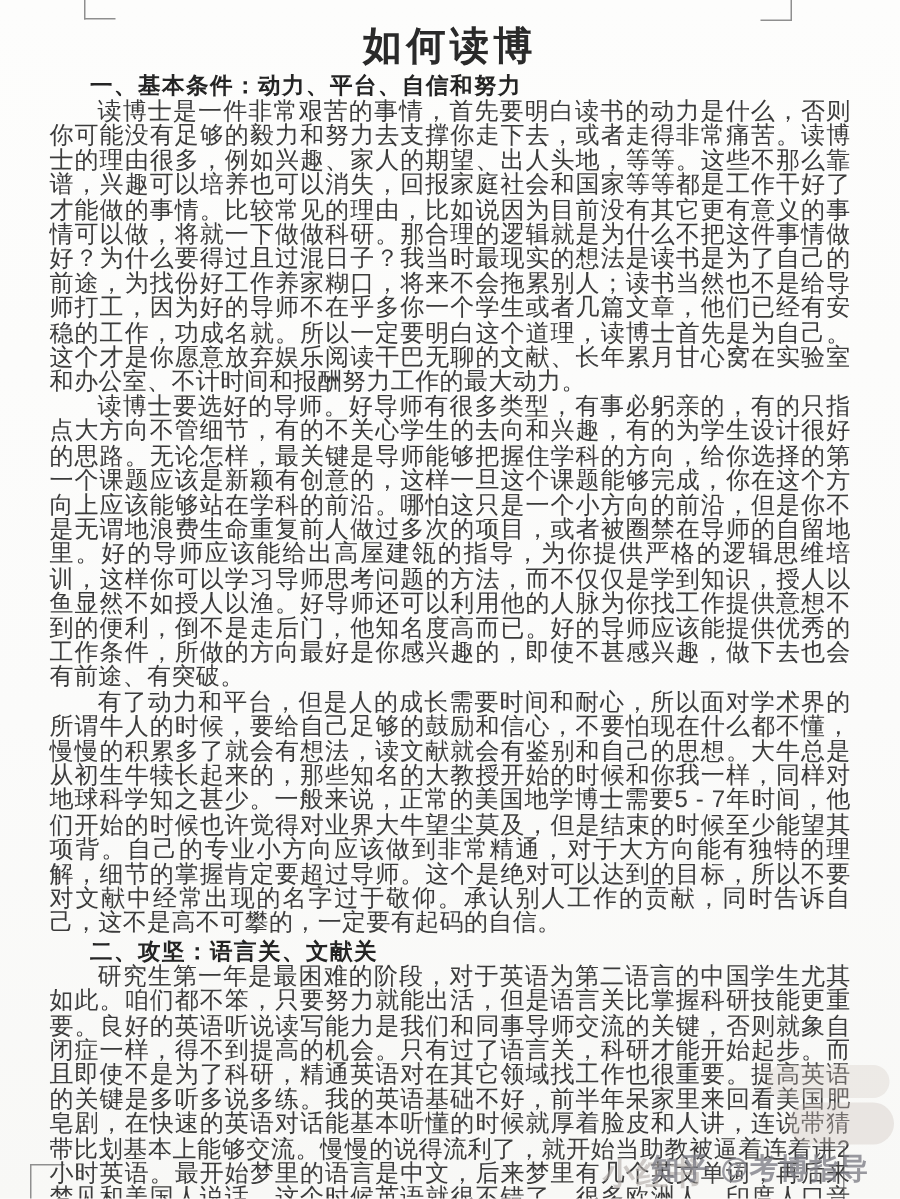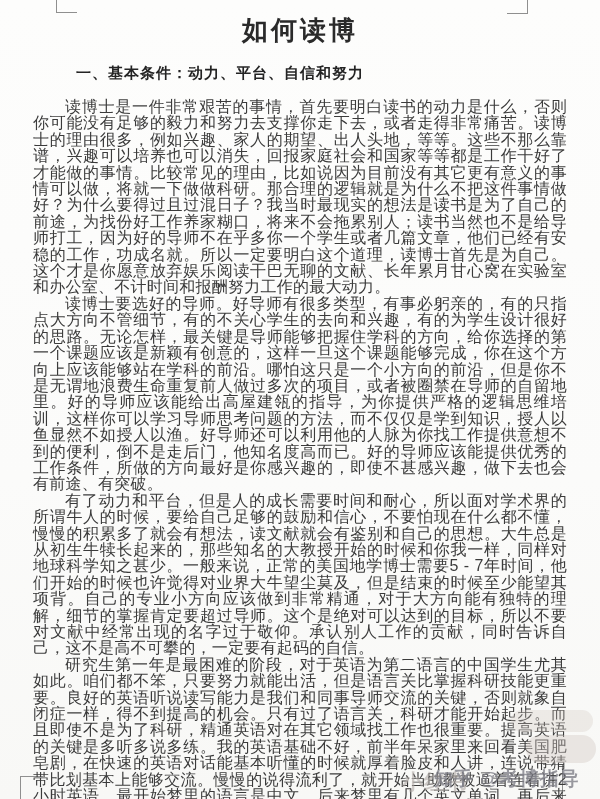--- a/index.html
+++ b/index.html
@@ -26,21 +26,21 @@
     text-align: center;
     font-size: 26px;
     font-weight: 600;
     letter-spacing: 3px;
     color: #2a2a2a;
   }
   h2.sec-heading {
     font-size: 15px;
     font-weight: 700;
     color: #242424;
-    margin: 16px;
+    margin: 0;
     padding-left: 27px;
     letter-spacing: 1px;
   }
   .heading-1 { margin-top: 26px; margin-bottom: 9px; }
   .heading-2 { margin-top: 13px; margin-bottom: 9px; }
   p.body-para {
     margin: 0;
     font-size: 16px;
     line-height: 16.4px;
     letter-spacing: 0.25px;
@@ -74,20 +74,21 @@
   <div class="corner corner-br"></div>
 
   <div class="content">
     <h1 class="doc-title">如何读博</h1>
 
     <h2 class="sec-heading heading-1">一、基本条件：动力、平台、自信和努力</h2>
     <p class="body-para">读博士是一件非常艰苦的事情，首先要明白读书的动力是什么，否则你可能没有足够的毅力和努力去支撑你走下去，或者走得非常痛苦。读博士的理由很多，例如兴趣、家人的期望、出人头地，等等。这些不那么靠谱，兴趣可以培养也可以消失，回报家庭社会和国家等等都是工作干好了才能做的事情。比较常见的理由，比如说因为目前没有其它更有意义的事情可以做，将就一下做做科研。那合理的逻辑就是为什么不把这件事情做好？为什么要得过且过混日子？我当时最现实的想法是读书是为了自己的前途，为找份好工作养家糊口，将来不会拖累别人；读书当然也不是给导师打工，因为好的导师不在乎多你一个学生或者几篇文章，他们已经有安稳的工作，功成名就。所以一定要明白这个道理，读博士首先是为自己。这个才是你愿意放弃娱乐阅读干巴无聊的文献、长年累月甘心窝在实验室和办公室、不计时间和报酬努力工作的最大动力。</p>
     <p class="body-para">读博士要选好的导师。好导师有很多类型，有事必躬亲的，有的只指点大方向不管细节，有的不关心学生的去向和兴趣，有的为学生设计很好的思路。无论怎样，最关键是导师能够把握住学科的方向，给你选择的第一个课题应该是新颖有创意的，这样一旦这个课题能够完成，你在这个方向上应该能够站在学科的前沿。哪怕这只是一个小方向的前沿，但是你不是无谓地浪费生命重复前人做过多次的项目，或者被圈禁在导师的自留地里。好的导师应该能给出高屋建瓴的指导，为你提供严格的逻辑思维培训，这样你可以学习导师思考问题的方法，而不仅仅是学到知识，授人以鱼显然不如授人以渔。好导师还可以利用他的人脉为你找工作提供意想不到的便利，倒不是走后门，他知名度高而已。好的导师应该能提供优秀的工作条件，所做的方向最好是你感兴趣的，即使不甚感兴趣，做下去也会有前途、有突破。</p>
     <p class="body-para">有了动力和平台，但是人的成长需要时间和耐心，所以面对学术界的所谓牛人的时候，要给自己足够的鼓励和信心，不要怕现在什么都不懂，慢慢的积累多了就会有想法，读文献就会有鉴别和自己的思想。大牛总是从初生牛犊长起来的，那些知名的大教授开始的时候和你我一样，同样对地球科学知之甚少。一般来说，正常的美国地学博士需要5 - 7年时间，他们开始的时候也许觉得对业界大牛望尘莫及，但是结束的时候至少能望其项背。自己的专业小方向应该做到非常精通，对于大方向能有独特的理解，细节的掌握肯定要超过导师。这个是绝对可以达到的目标，所以不要对文献中经常出现的名字过于敬仰。承认别人工作的贡献，同时告诉自己，这不是高不可攀的，一定要有起码的自信。</p>
 
+    <h2 class="sec-heading heading-2">二、攻坚：语言关、文献关</h2>
     <p class="body-para">研究生第一年是最困难的阶段，对于英语为第二语言的中国学生尤其如此。咱们都不笨，只要努力就能出活，但是语言关比掌握科研技能更重要。良好的英语听说读写能力是我们和同事导师交流的关键，否则就象自闭症一样，得不到提高的机会。只有过了语言关，科研才能开始起步。而且即使不是为了科研，精通英语对在其它领域找工作也很重要。提高英语的关键是多听多说多练。我的英语基础不好，前半年呆家里来回看美国肥皂剧，在快速的英语对话能基本听懂的时候就厚着脸皮和人讲，连说带猜带比划基本上能够交流。慢慢的说得流利了，就开始当助教被逼着连着讲2小时英语。最开始梦里的语言是中文，后来梦里有几个英文单词，再后来梦见和美国人说话，这个时候英语就很不错了。很多欧洲人、印度人口音重，注意向英语为母语的人多学习。</p>
   </div>
 
   <div class="wm-blob wm-blob-1"></div>
   <div class="wm-blob wm-blob-2"></div>
 
   <div class="wm-text wm-xhs">小红书</div>
   <div class="wm-text wm-zhihu">知乎 @考博指导</div>
 
 </div>

